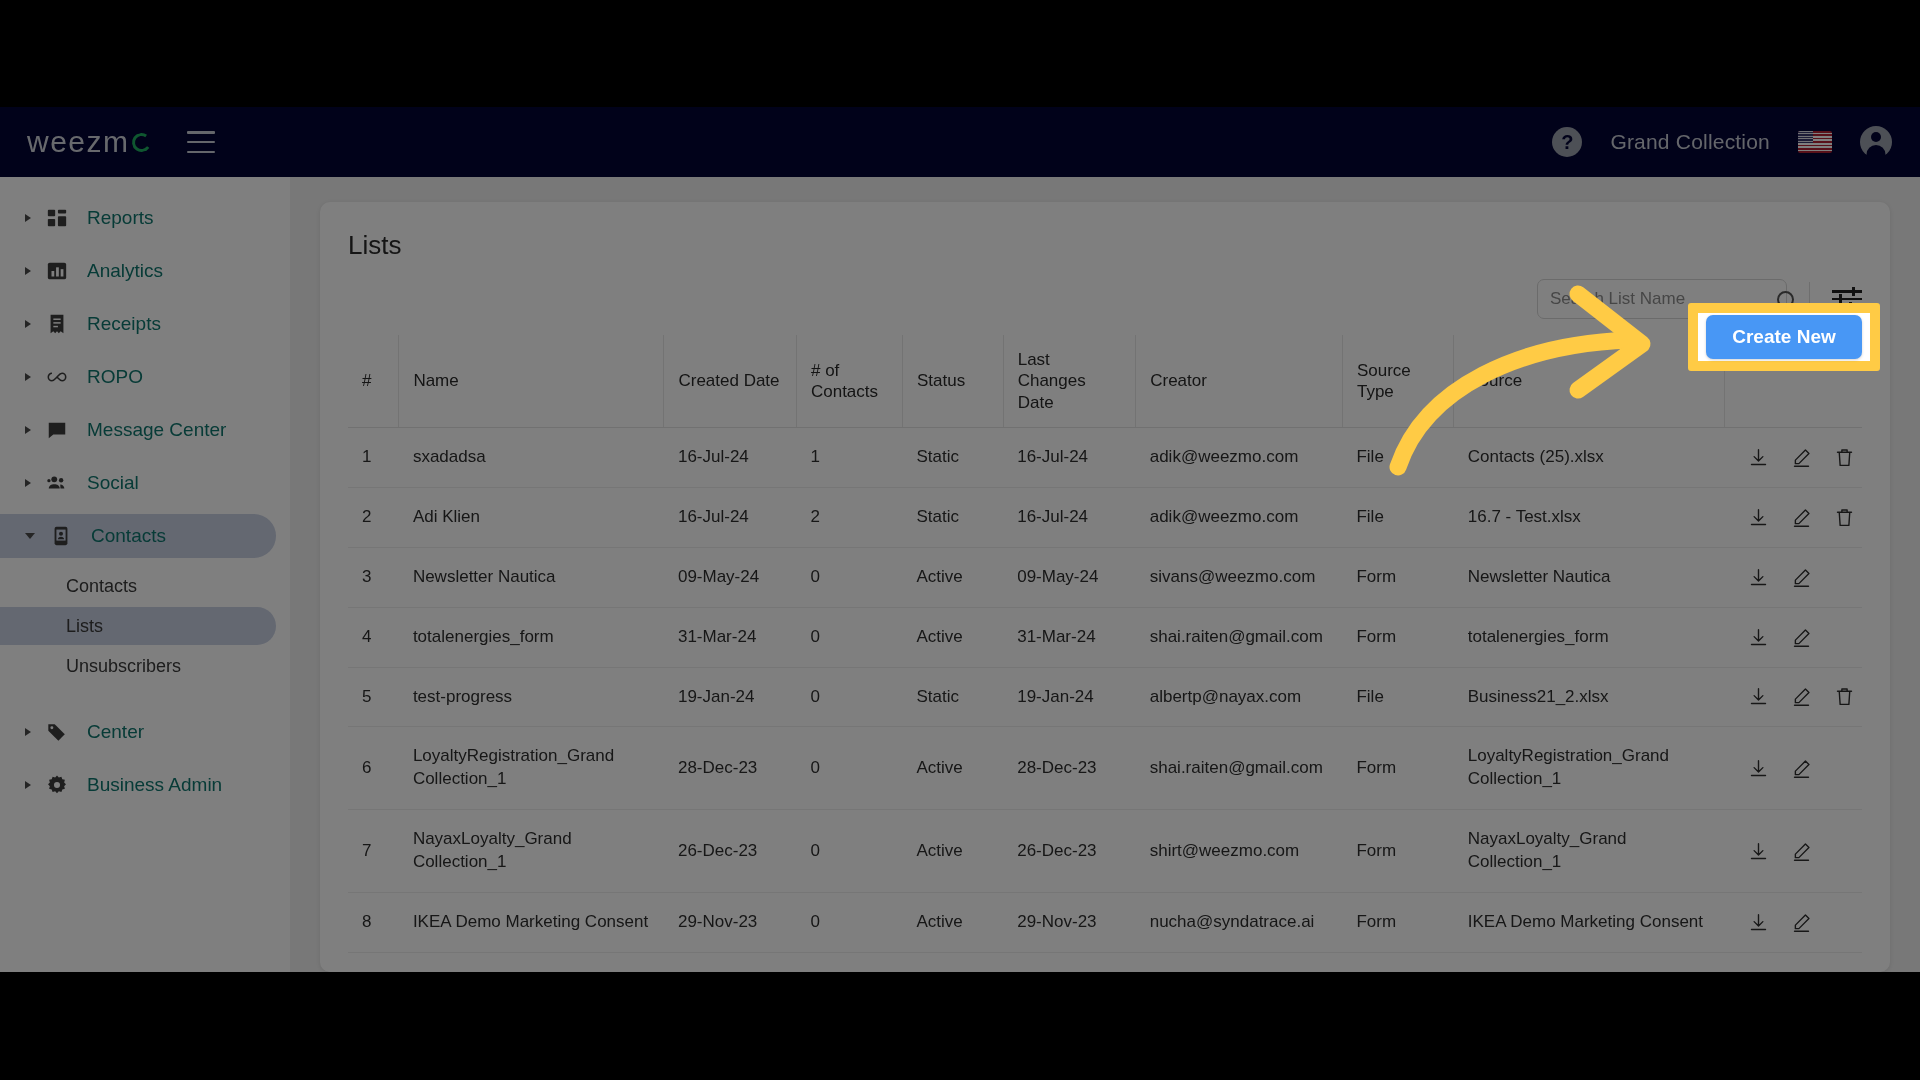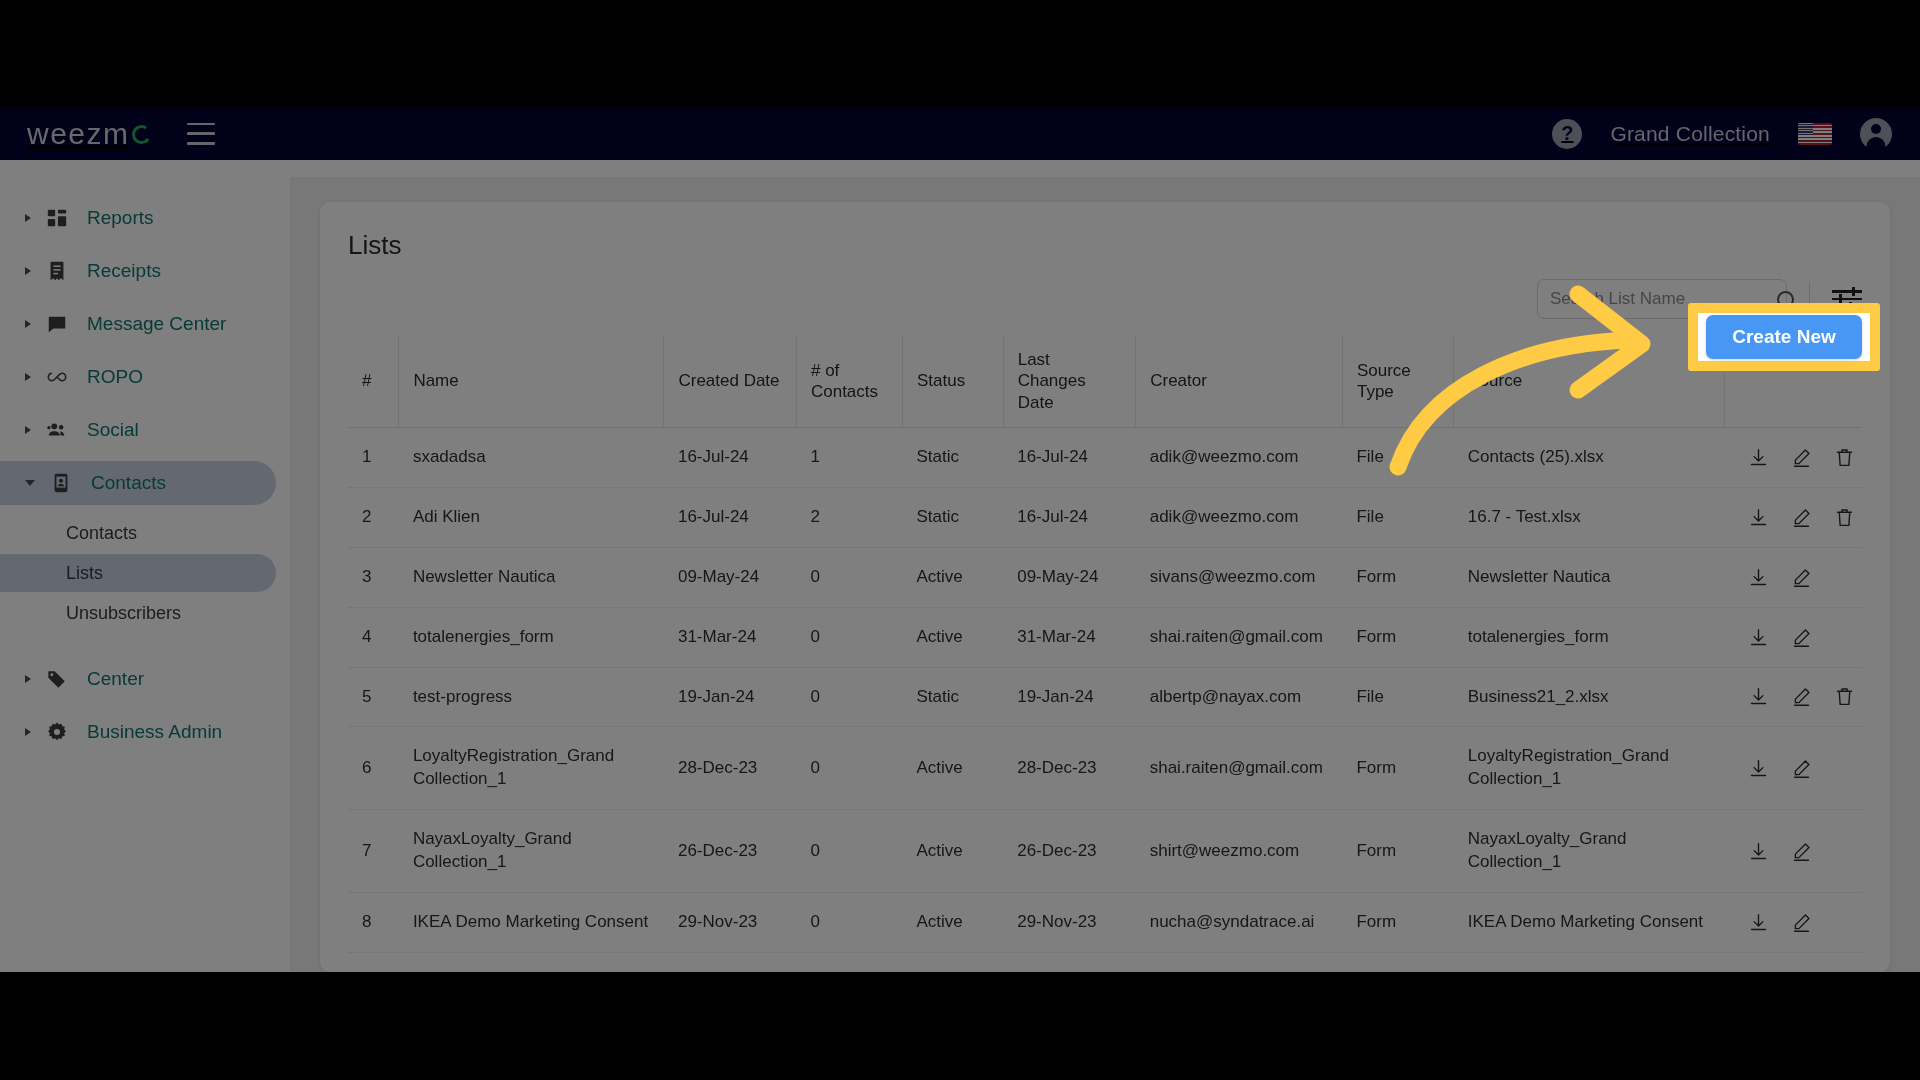--- a/index.html
+++ b/index.html
@@ -19,25 +19,24 @@
     position: absolute;
     left: 0; top: 107px;
     width: 1920px; height: 865px;
     background: #ffffff;
     overflow: hidden;
   }
 
   
   #topbar {
     position: absolute; left: 0; top: 0;
-    width: 1920px; height: 53px;
+    width: 1920px; height: 70px;
     background: #030434;
     display: flex; align-items: center;
     z-index: 5;
-    text-decoration: underline;
   }
   .logo-wrap {
     display: flex; align-items: baseline;
     margin-left: 27px;
     user-select: none;
   }
   .logo-text {
     font-size: 30px; letter-spacing: 1.5px;
     color: #cfd3da; font-weight: 400;
   }
@@ -296,52 +295,64 @@
           <svg viewBox="0 0 24 24">
               <rect x="2" y="3" width="8" height="7" rx="1"></rect>
               <rect x="13" y="3" width="9" height="4" rx="1"></rect>
               <rect x="13" y="10" width="9" height="11" rx="1"></rect>
               <rect x="2" y="13" width="8" height="8" rx="1"></rect>
             </svg>
         </span>
         <span class="nav-label">Reports</span>
       </div>
 
+      <div class="nav-item">
+        <span class="caret"></span>
+        <span class="nav-icon">
+          <svg viewBox="0 0 24 24">
+              <rect x="2" y="3" width="20" height="18" rx="2" fill="#3d3d3d"></rect>
+              <rect x="6" y="12" width="3" height="6" fill="#fff"></rect>
+              <rect x="11" y="8" width="3" height="10" fill="#fff"></rect>
+              <rect x="16" y="10" width="3" height="8" fill="#fff"></rect>
+            </svg>
+        </span>
+        <span class="nav-label">Analytics</span>
+      </div>
 
       <div class="nav-item">
         <span class="caret"></span>
         <span class="nav-icon">
           <svg viewBox="0 0 24 24">
               <path d="M5 2h14v20l-3-2-2 2-2-2-2 2-2-2-3 2z" fill="#3d3d3d"></path>
               <rect x="8" y="6" width="8" height="1.6" fill="#fff"></rect>
               <rect x="8" y="10" width="8" height="1.6" fill="#fff"></rect>
               <rect x="8" y="14" width="5" height="1.6" fill="#fff"></rect>
             </svg>
         </span>
         <span class="nav-label">Receipts</span>
       </div>
 
       <div class="nav-item">
         <span class="caret"></span>
         <span class="nav-icon">
           <svg viewBox="0 0 24 24">
+              <path d="M6.5 8a4 4 0 100 8c2.2 0 3.4-1.7 5.5-4s3.3-4 5.5-4a4 4 0 110 8c-2.2 0-3.4-1.7-5.5-4" fill="none" stroke="#3d3d3d" stroke-width="1.7"></path>
+            </svg>
+        </span>
+        <span class="nav-label">ROPO</span>
+      </div>
+
+      <div class="nav-item">
+        <span class="caret"></span>
+        <span class="nav-icon">
+          <svg viewBox="0 0 24 24">
               <path d="M3 4h18v13H8l-5 4z" fill="#3d3d3d"></path>
             </svg>
         </span>
         <span class="nav-label">Message Center</span>
-      </div>
-
-      <div class="nav-item">
-        <span class="caret"></span>
-        <span class="nav-icon">
-          <svg viewBox="0 0 24 24">
-              <path d="M6.5 8a4 4 0 100 8c2.2 0 3.4-1.7 5.5-4s3.3-4 5.5-4a4 4 0 110 8c-2.2 0-3.4-1.7-5.5-4" fill="none" stroke="#3d3d3d" stroke-width="1.7"></path>
-            </svg>
-        </span>
-        <span class="nav-label">ROPO</span>
       </div>
 
       <div class="nav-item">
         <span class="caret"></span>
         <span class="nav-icon">
           <svg viewBox="0 0 24 24">
               <circle cx="9" cy="8" r="3.2" fill="#3d3d3d"></circle>
               <circle cx="16.5" cy="9" r="2.4" fill="#3d3d3d"></circle>
               <circle cx="3.2" cy="9.5" r="1.8" fill="#3d3d3d"></circle>
               <path d="M3 18c0-3 2.7-4.6 6-4.6s6 1.6 6 4.6z" fill="#3d3d3d"></path>

